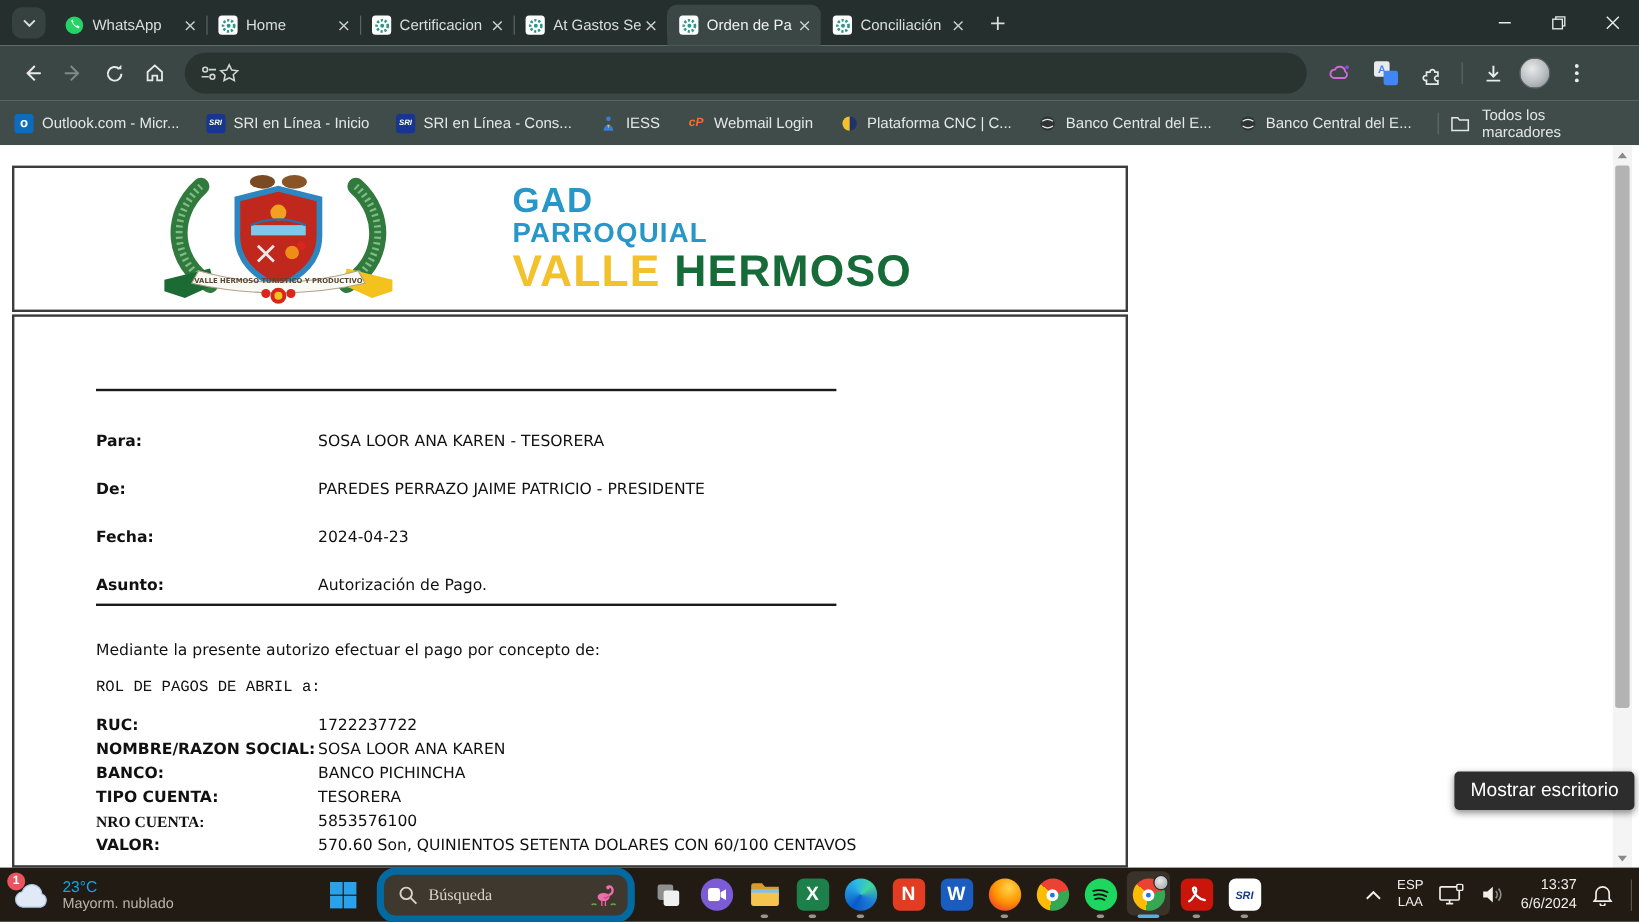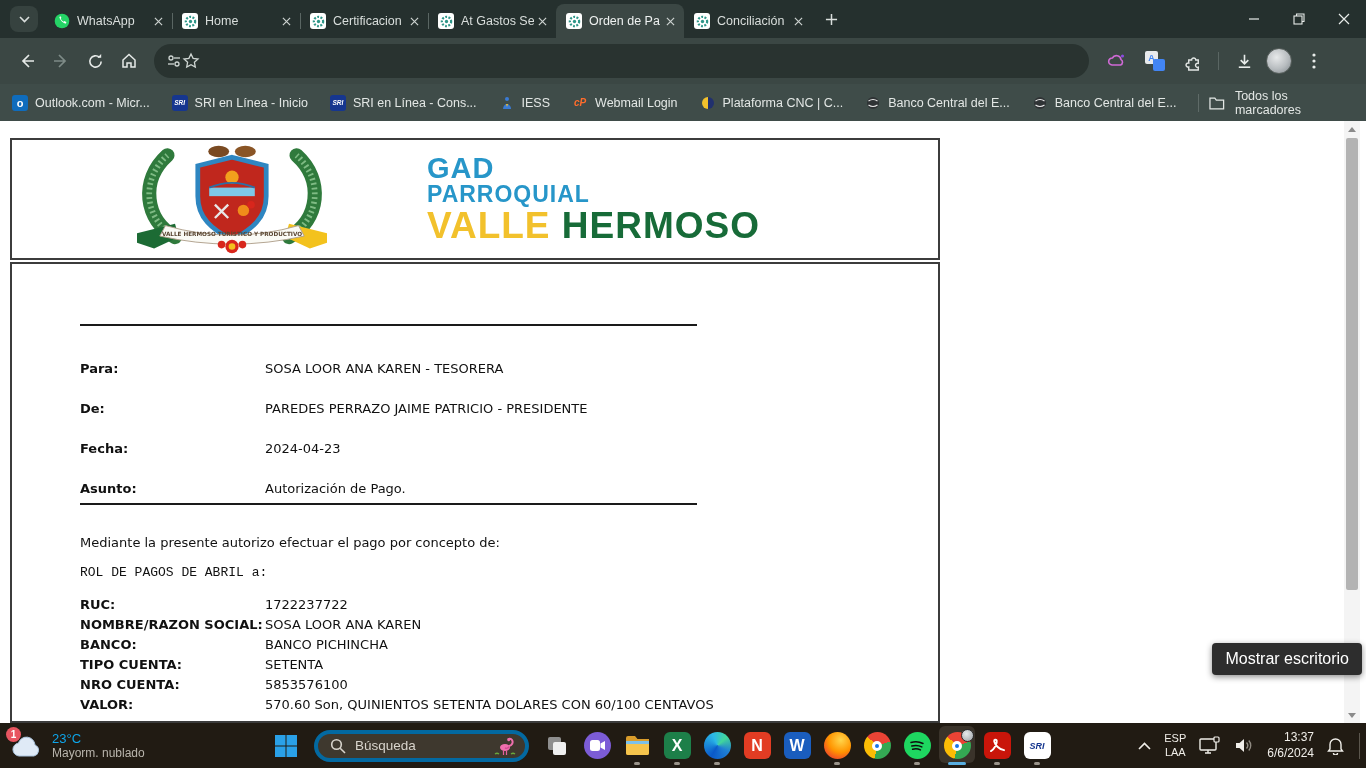--- a/index.html
+++ b/index.html
@@ -72,21 +72,21 @@
   .taskbar { position:absolute; left:0; top:723px; width:1366px; height:45px; background:#211b13; display:flex; align-items:center; color:#fff; }
   .weather { display:flex; align-items:center; gap:8px; padding-left:10px; width:240px; }
   .w-temp { font-size:13px; color:#0ea5e9; }
   .w-cond { font-size:12px; color:#b9b5ad; }
   .w-badge { position:absolute; left:-4px; top:-6px; width:15px; height:15px; border-radius:50%; background:#e85560; color:#fff; font-size:10px; font-weight:bold; display:flex; align-items:center; justify-content:center; }
   .tb-center { position:absolute; left:266px; top:0; height:45px; display:flex; align-items:center; }
   .tk-slot { width:40px; height:45px; display:flex; align-items:center; justify-content:center; position:relative; }
   .tk-ind { position:absolute; bottom:3px; left:50%; transform:translateX(-50%); width:6px; height:3px; border-radius:2px; background:#9a948a; }
   .tk-ind.active { width:18px; background:#58aee0; }
   .tk-active-bg { position:absolute; inset:3px 2px 5px 2px; background:#3a332a; border-radius:6px; }
-  .searchpill { width:215px; height:32px; margin:0 8px; background:#3e382e; border:4px solid #0369a1; border-radius:16px; display:flex; align-items:center; padding:0 8px 0 12px; gap:9px; }
+  .searchpill { width:215px; height:46px; margin:0 8px; background:#3e382e; border:6px solid #0369a1; border-radius:16px; display:flex; align-items:center; padding:0 8px 0 12px; gap:9px;font-family:Liberation Serif, serif; }
   .search-label { color:#d8d4cc; font-size:13.5px; flex:1; }
   .app { width:27px; height:27px; border-radius:6px; display:flex; align-items:center; justify-content:center; font-weight:bold; position:relative; }
   .ap-taskview { background:transparent; }
   .ap-video { border-radius:50%; background:#7c5cd6; color:#fff; }
   .ap-excel { background:#1d7f49; color:#fff; font-size:16px; }
   .ap-edge { border-radius:50%; background:conic-gradient(from 210deg, #0a59c9, #2bb8e8 35%, #42d69a 55%, #1f7fd4 75%, #0a59c9); }
   .ap-nitro { background:#e23c23; color:#fff; font-size:16px; }
   .ap-word { background:#1a5dbe; color:#fff; font-size:16px; }
   .ap-firefox { border-radius:50%; background:radial-gradient(circle at 62% 30%, #ffd54b, #ff9500 48%, #f35c1e 72%, #d6381c); }
   .ap-spotify { border-radius:50%; background:#1ed760; }
@@ -420,22 +420,22 @@
       <div class="d-par" style="top:271px;">Mediante la presente autorizo efectuar el pago por concepto de:</div>
       <div class="d-par" style="top:301px;font-family:Liberation Mono, monospace;">ROL DE PAGOS DE ABRIL   a:</div>
 
       <div class="f-label" style="top:333px;">RUC:</div>
       <div class="f-value" style="top:333px;">1722237722</div>
       <div class="f-label" style="top:353px;">NOMBRE/RAZON SOCIAL:</div>
       <div class="f-value" style="top:353px;">SOSA LOOR ANA KAREN</div>
       <div class="f-label" style="top:373px;">BANCO:</div>
       <div class="f-value" style="top:373px;">BANCO PICHINCHA</div>
       <div class="f-label" style="top:393px;">TIPO CUENTA:</div>
-      <div class="f-value" style="top:393px;">SETENTA</div>
-      <div class="f-label" style="top:413px;">NRO CUENTA:</div>
+      <div class="f-value" style="top:393px;">TESORERA</div>
+      <div class="f-label" style="top:413px;font-family:Liberation Serif, serif;">NRO CUENTA:</div>
       <div class="f-value" style="top:413px;">5853576100</div>
       <div class="f-label" style="top:433px;">VALOR:</div>
       <div class="f-value" style="top:433px;">570.60 Son, QUINIENTOS SETENTA DOLARES CON 60/100 CENTAVOS</div>
     </div>
 
     <div class="scrollbar">
       <div class="sb-arrow up">
           <svg width="8" height="5" viewBox="0 0 8 5">
             <path d="M0 5l4-5 4 5z" fill="#8a8a8a"></path>
           </svg>

